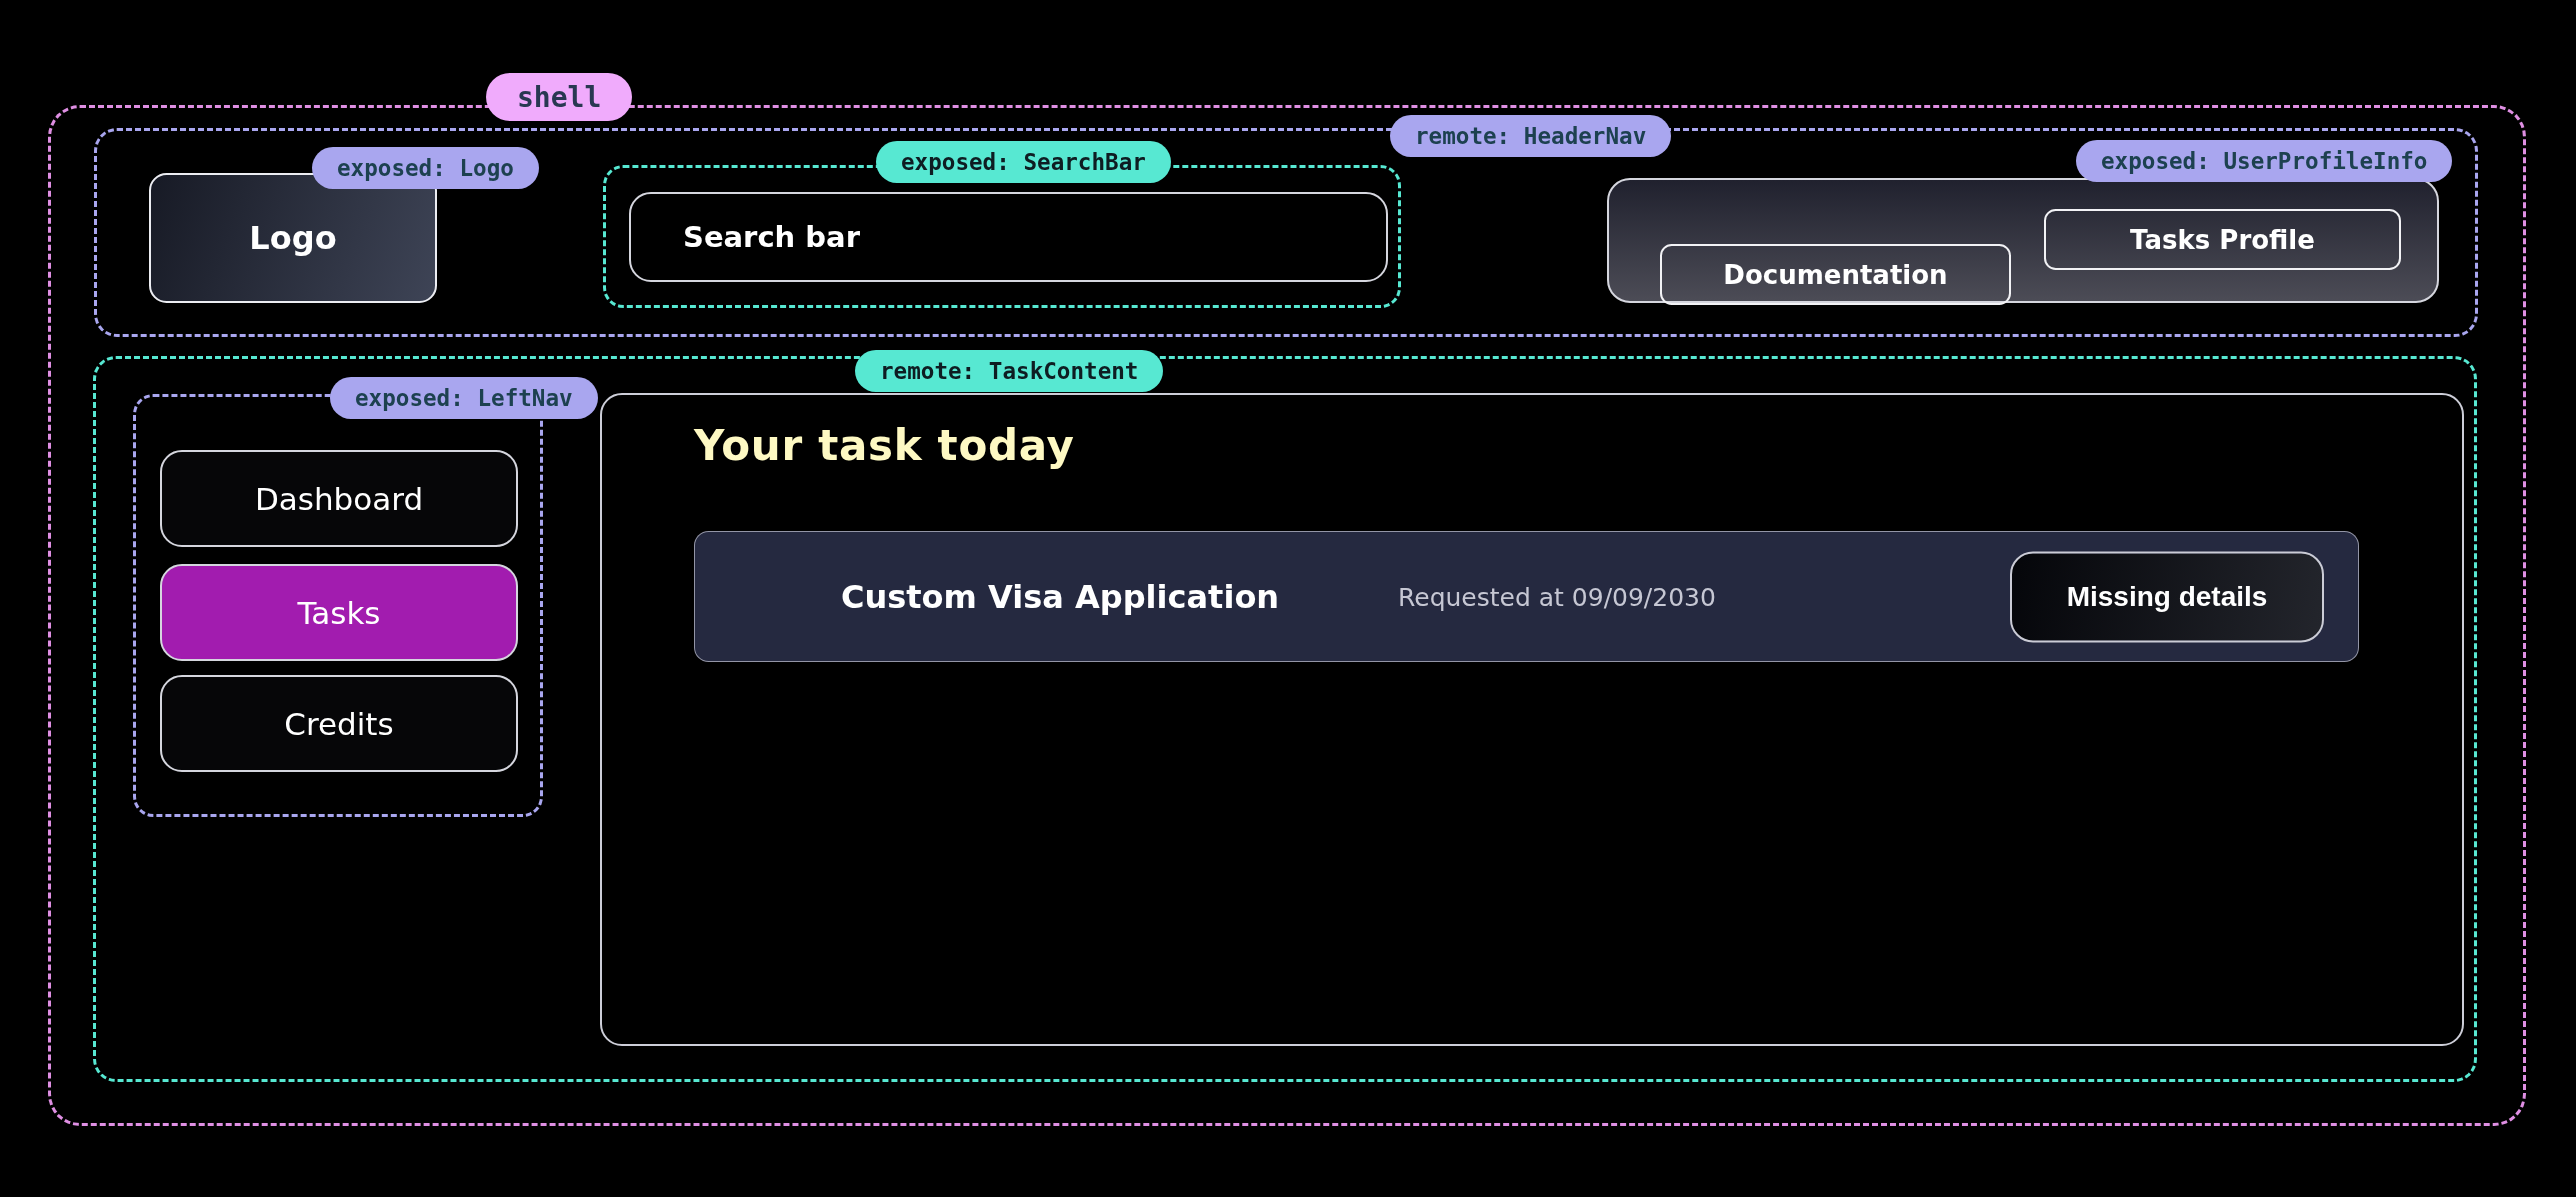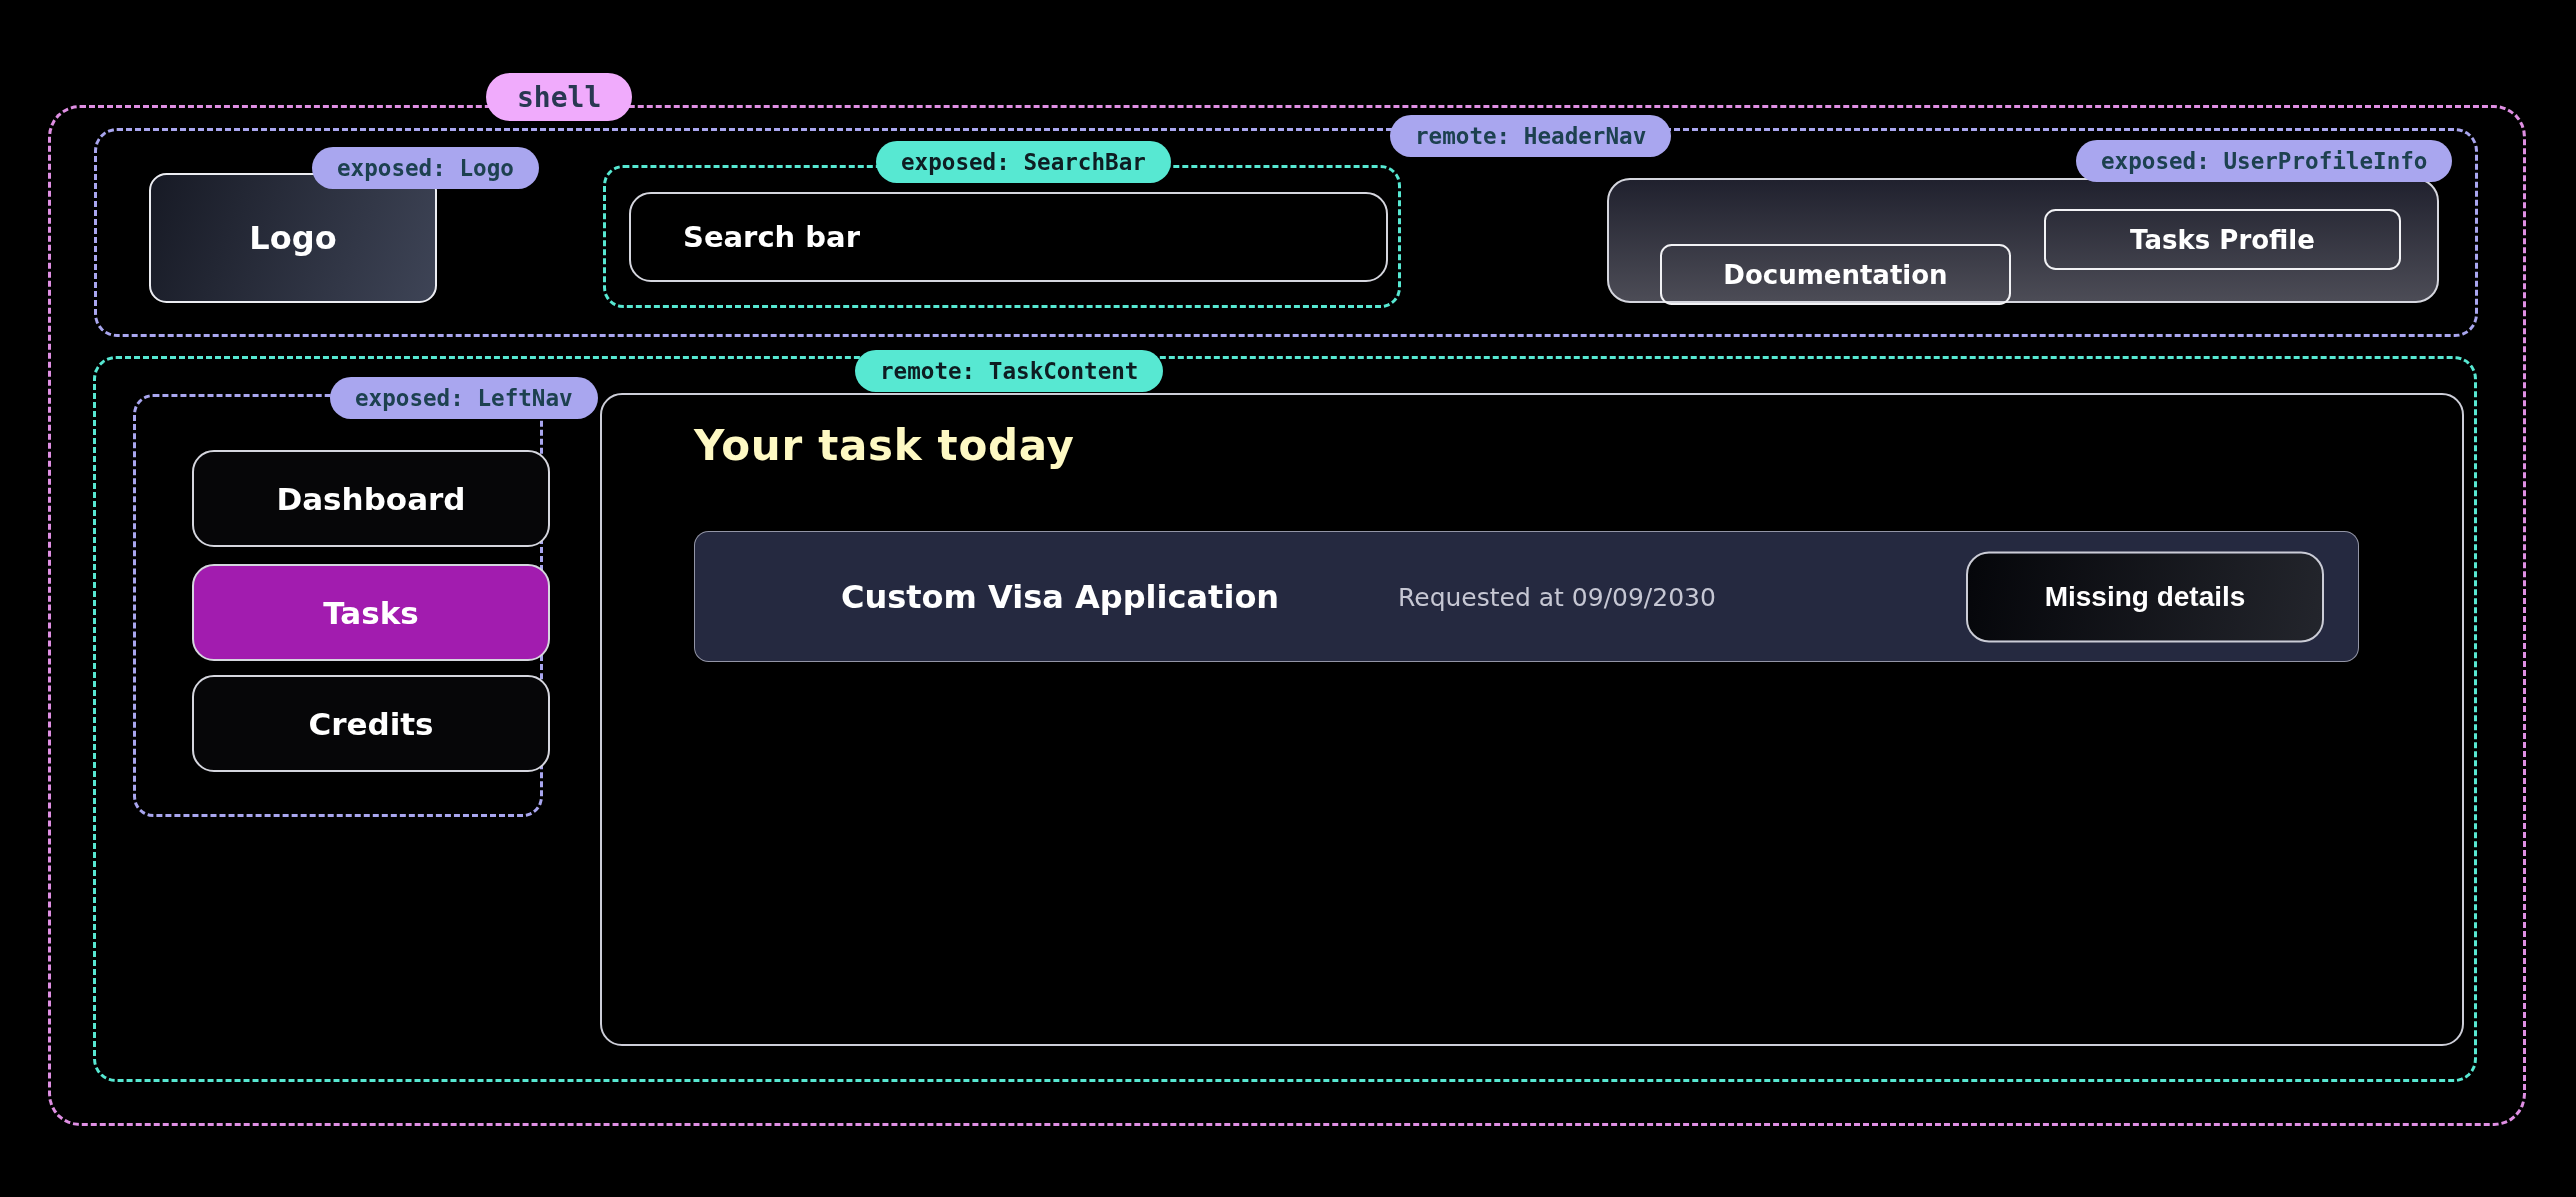--- a/index.html
+++ b/index.html
@@ -70,22 +70,22 @@
   }
   .hbtn.doc { left: 51px;  width: 351px; margin-top: 35px; }
   .hbtn.up  { left: 435px; width: 357px; }
 
   
   .navbtn {
     position: absolute; left: 160px; width: 358px; height: 97px;
     border: 2.2px solid #d5d6de; border-radius: 22px;
     background: #060608;
     display: flex; align-items: center; justify-content: center;
-    color: #ffffff; font-size: 31px; font-weight: bold;
-    z-index: 8; cursor: pointer; margin-left: 32px;
+    color: #ffffff; font-size: 31px; font-weight: normal;
+    z-index: 8; cursor: pointer;
   }
   .navbtn.active { background: #a21caf; }
   .navbtn.b1 { top: 450px; }
   .navbtn.b2 { top: 564px; }
   .navbtn.b3 { top: 675px; }
 
   
   .main-card {
     position: absolute; left: 600px; top: 393px; width: 1864px; height: 653px;
     border: 2.2px solid #cdced8; border-radius: 22px;
@@ -105,21 +105,21 @@
   .task-title {
     position: absolute; left: 146px; top: 50%; transform: translateY(-50%);
     color: #ffffff; font-size: 32px; font-weight: bold;
   }
   .task-date {
     position: absolute; left: 703px; top: 50%; transform: translateY(-50%);
     color: #c6c7d3; font-size: 25px;
   }
   .task-action {
     position: absolute; right: 34px; top: 50%; transform: translateY(-50%);
-    width: 358px; height: 91px;
+    width: 314px; height: 91px;
     border: 2.2px solid #cbccd6; border-radius: 23px;
     background: linear-gradient(100deg, #05060a 0%, #23252c 100%);
     display: flex; align-items: center; justify-content: center;
     color: #ffffff; font-size: 28px; font-weight: bold;
     font-family: "Liberation Sans", sans-serif;
     cursor: pointer;
   }
 
   
   #pill-shell        { left: 486px;  top: 73px; }

